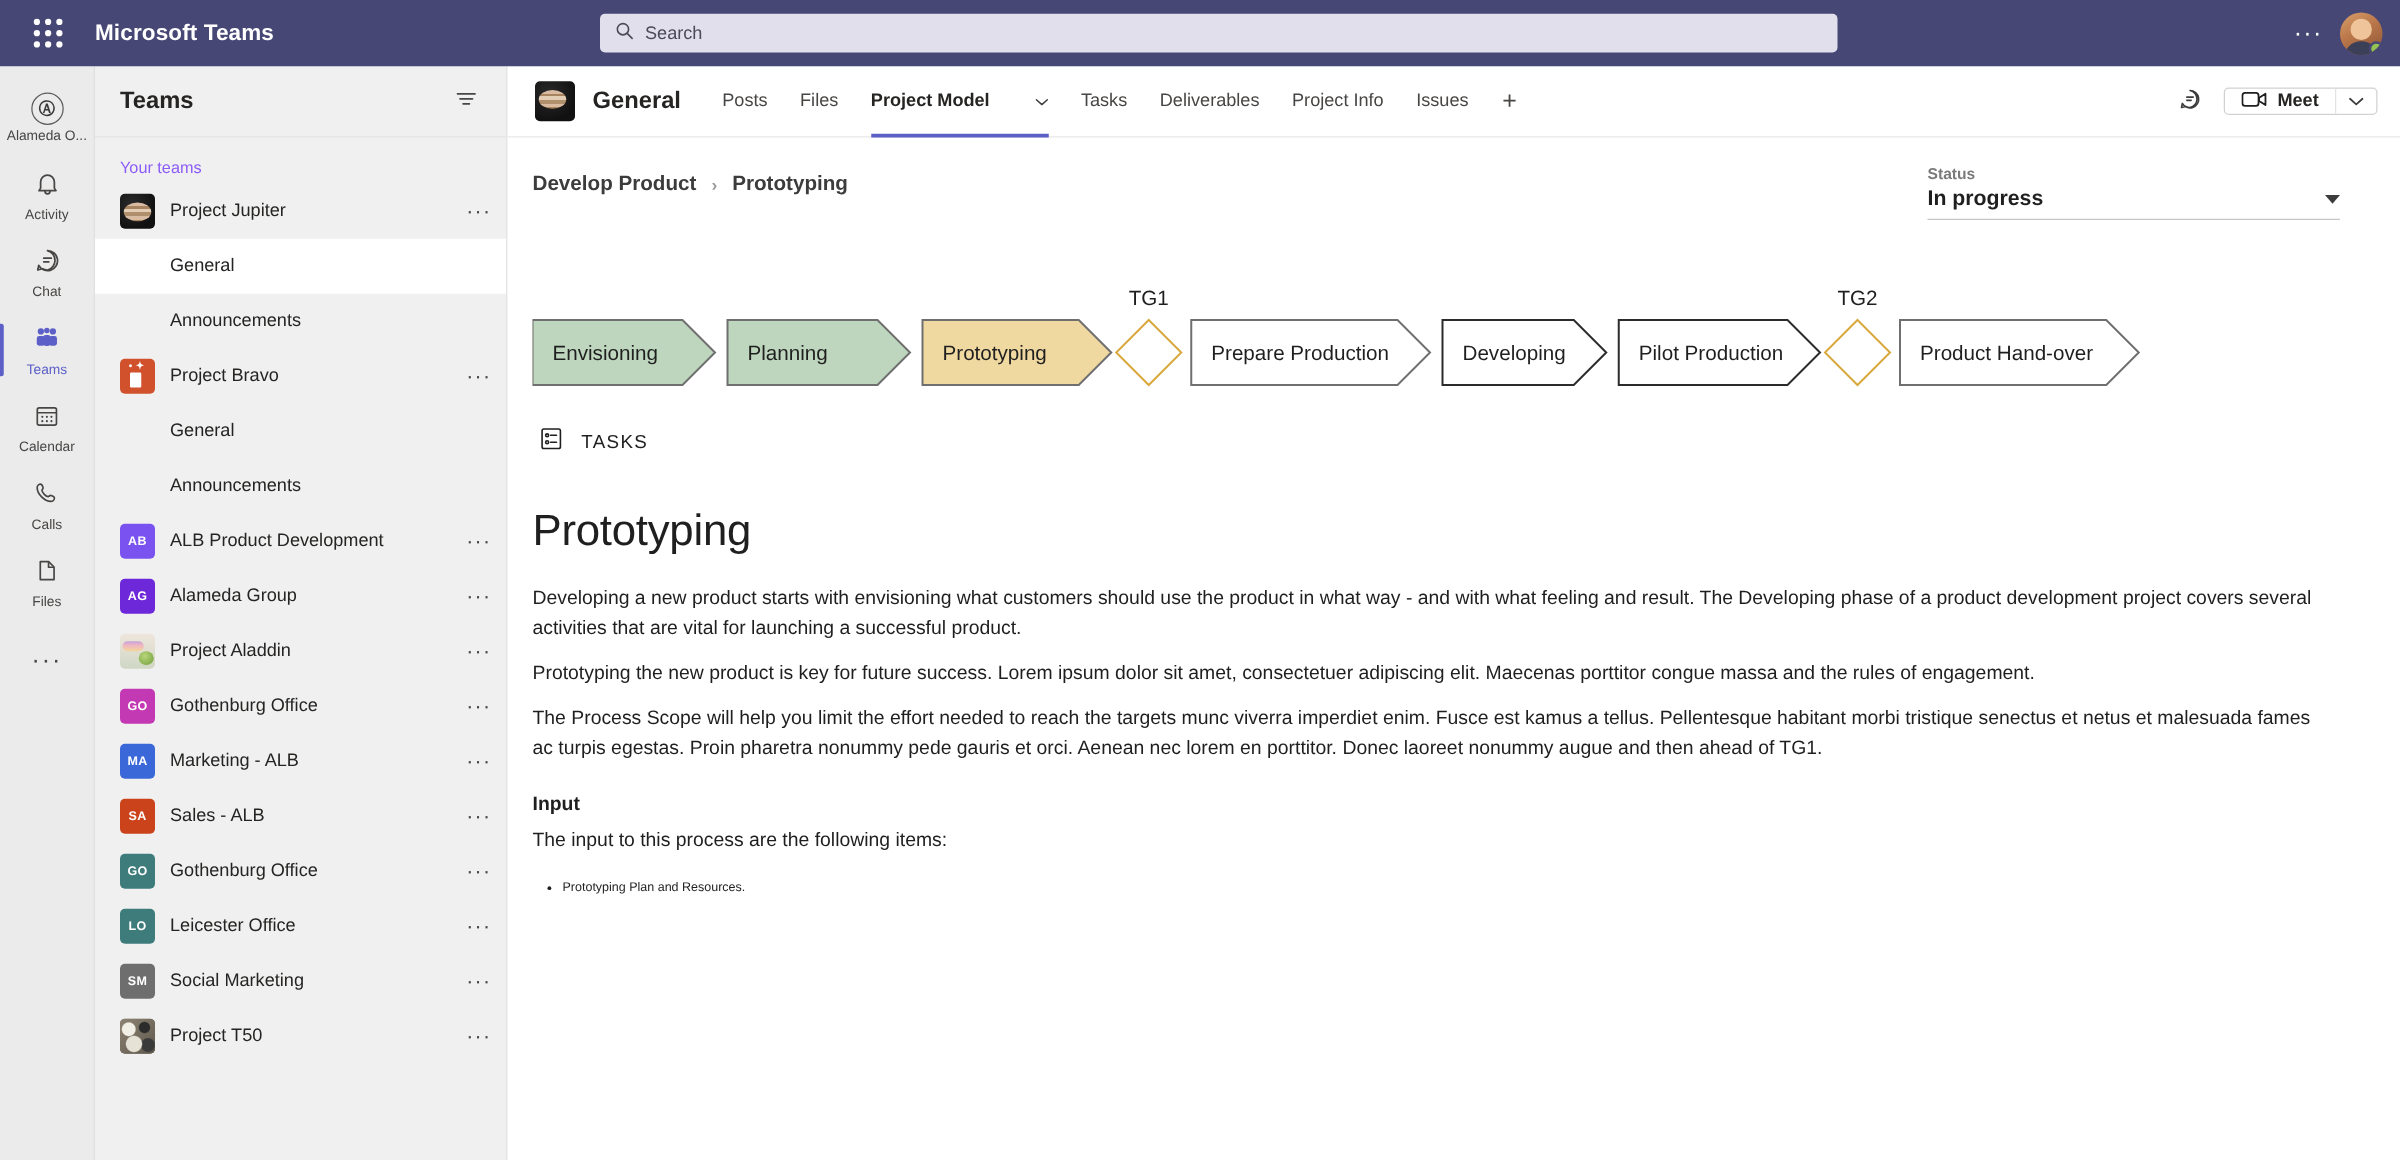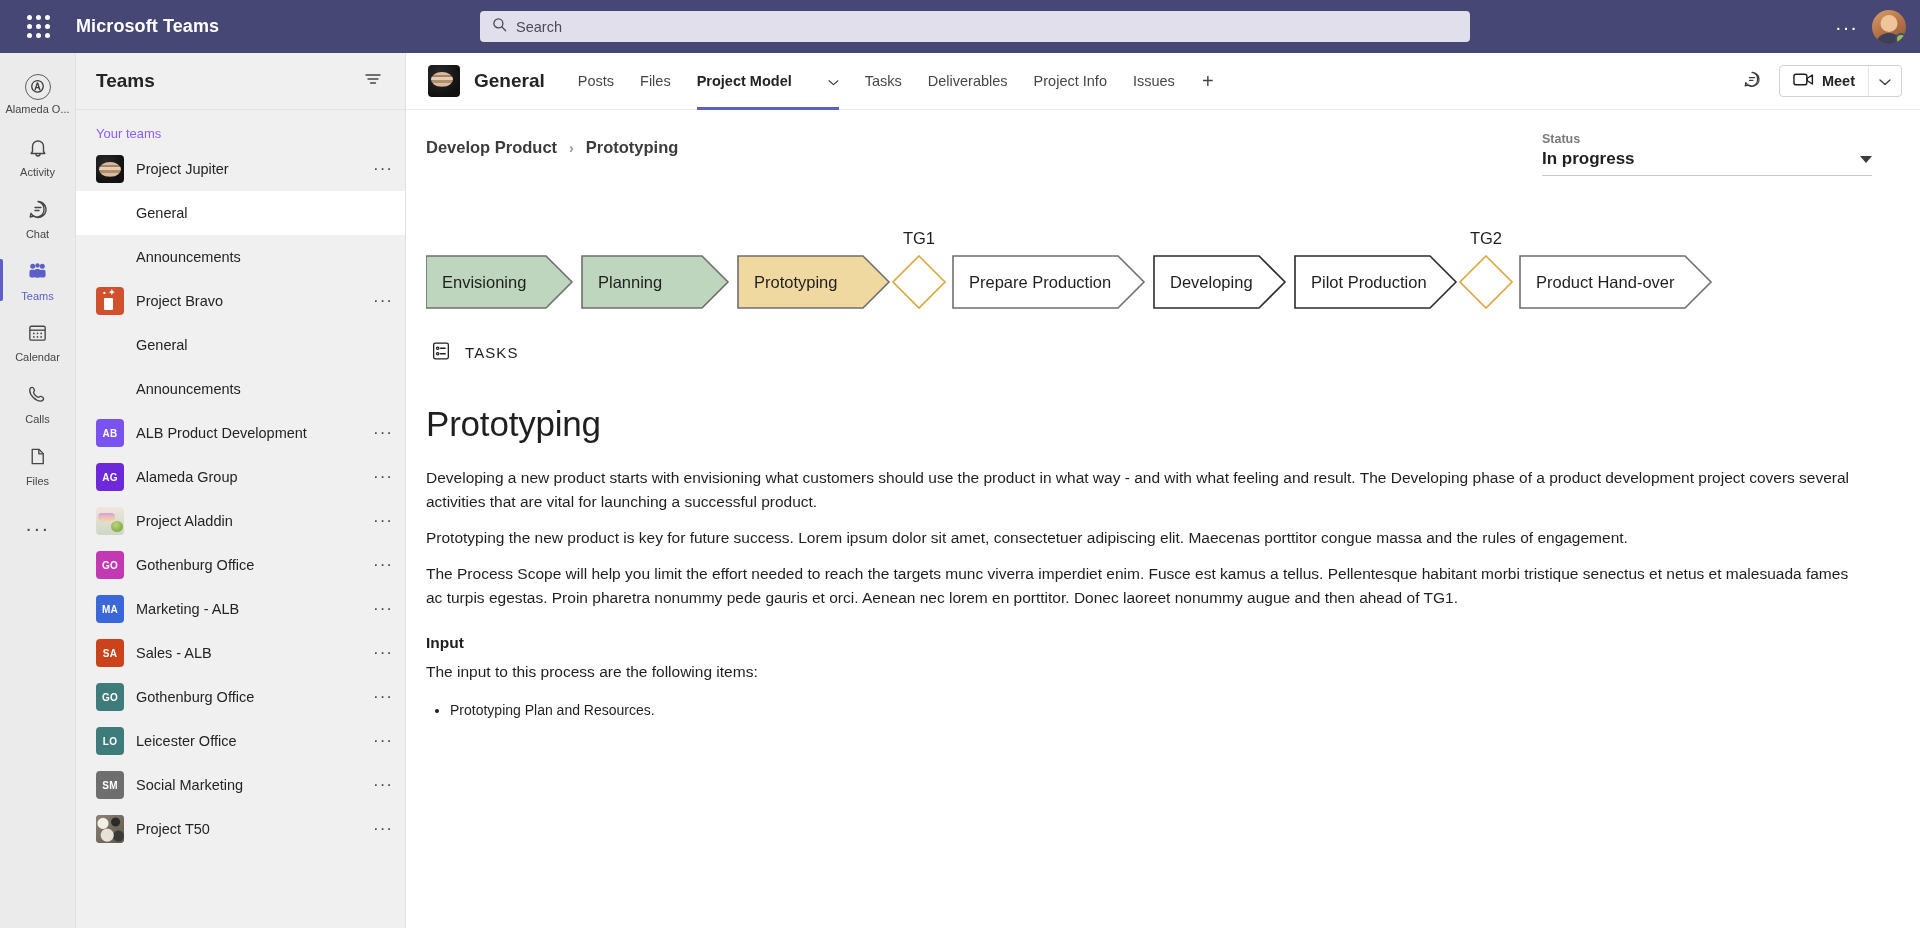--- a/index.html
+++ b/index.html
@@ -145,21 +145,21 @@
     font-size: 14.5px; color: #484644; padding: 0 13px; height: 57px;
     display: flex; align-items: center; cursor: pointer; position: relative; gap: 6px; white-space: nowrap;
   }
   .tab.active { color: #252423; font-weight: 700; gap: 36px; }
   .tab.active::after {
     content: ""; position: absolute; left: 13px; right: 13px; bottom: 0; height: 2.5px; background: #5b5fc7;
   }
   .tab-add { font-size: 20px; color: #484644; padding: 0 14px; cursor: pointer; font-weight: 300; }
   .chan-head-right { margin-left: auto; display: flex; align-items: center; gap: 16px; }
   .meet-btn {
-    display: flex; align-items: center; height: 32px; border: 1px solid #d1d1d1;
+    display: flex; align-items: center; height: 22px; border: 1px solid #d1d1d1;
     border-radius: 4px; overflow: hidden; cursor: pointer; background: #fff;
   }
   .meet-main { display: flex; align-items: center; gap: 8px; padding: 0 13px; height: 100%; font-size: 14.5px; font-weight: 600; }
   .meet-caret { width: 33px; height: 100%; display: flex; align-items: center; justify-content: center; border-left: 1px solid #e3e3e3; }
 
   
   .canvas { flex: 1 1 auto; overflow: hidden; padding: 22px 48px 0 18px; position: relative; }
 
   .bread-row { display: flex; align-items: flex-start; justify-content: space-between; padding-left: 2px; font-weight: bold; }
   .bread { display: flex; align-items: center; gap: 12px; font-size: 16.5px; color: #3c3c3c; padding-top: 6px; }
@@ -187,21 +187,21 @@
   }
   .subtab.active::after { content: ""; position: absolute; left: 0; right: -8px; bottom: 0; height: 2.5px; background: #1f1f1f; }
 
   
   .article { margin-top: 26px; margin-left: 2px; max-width: 1440px; }
   .article h1 { font-size: 35px; font-weight: 400; color: #1f1f1f; letter-spacing: -.2px; margin-bottom: 22px; }
   .article h2 { font-size: 19.5px; font-weight: 400; color: #1f1f1f; margin: 24px 0 10px; }
   .article h3 { font-size: 15.5px; font-weight: 700; color: #1f1f1f; margin: 24px 0 8px; }
   .article p { font-size: 15.5px; line-height: 24px; color: #1f1f1f; margin-bottom: 12px; }
   .article ul { margin: 14px 0 0 24px; }
-  .article li { font-size: 14px; line-height: 24px; color: #1f1f1f; }
+  .article li { font-size: 10px; line-height: 24px; color: #1f1f1f; }
 </style>
 </head>
 <body>
 
 <div class="app">
 
   <div class="titlebar">
     <div class="waffle">
       <div class="waffle-grid">
         <span class="waffle-dot"></span>

